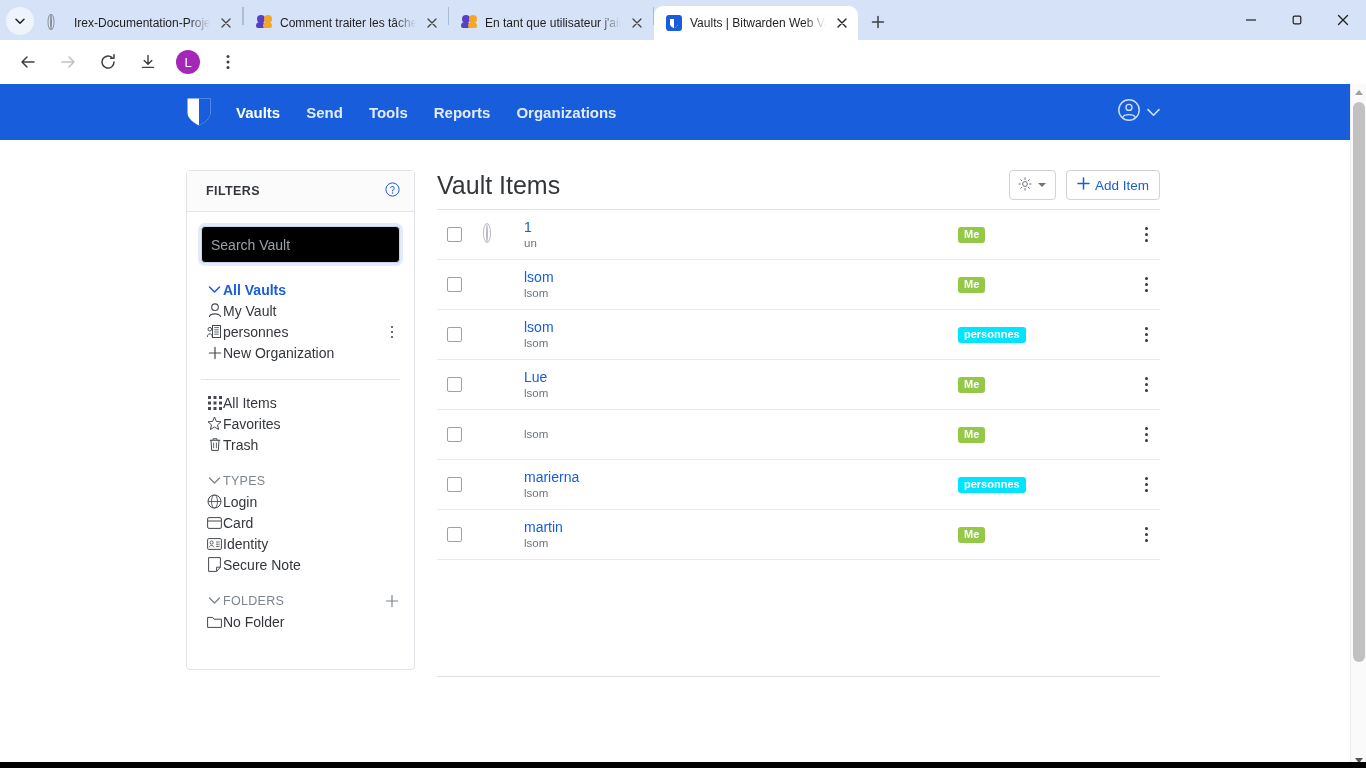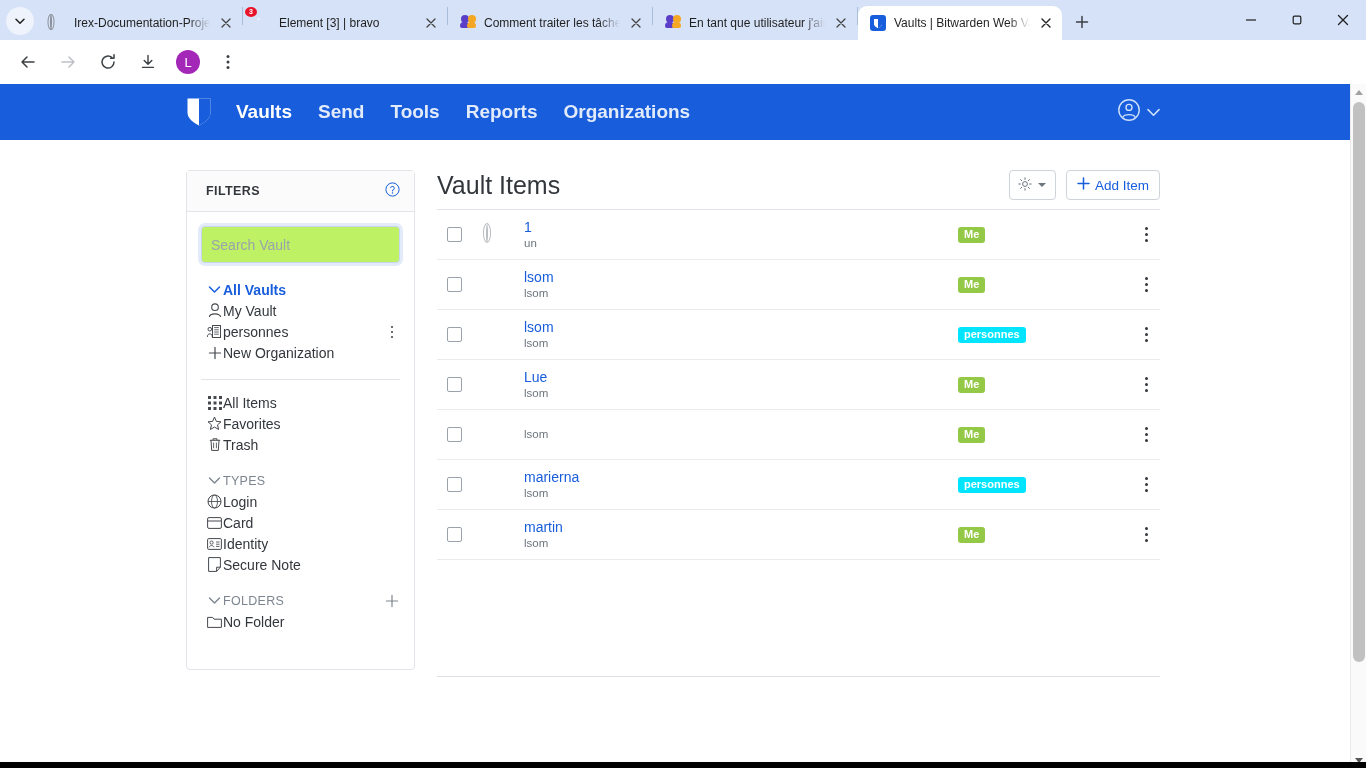--- a/index.html
+++ b/index.html
@@ -138,21 +138,21 @@
   .page {
     position: absolute; left: 0; top: 84px; width: 1350px; height: 684px;
     background: #ffffff; overflow: hidden;
   }
   .navbar {
     height: 56px; background: #175ddc;
     display: flex; align-items: center; padding: 0 0 0 186px;
   }
   .bw-logo { width: 26px; height: 30px; flex: none; margin-right: 24px; }
   .navlink {
-    color: #ffffff; opacity: .88; font-size: 19px; font-weight: bold;
+    color: #ffffff; opacity: .88; font-size: 15px; font-weight: bold;
     margin-right: 26px; white-space: nowrap;
   }
   .navlink.active { opacity: 1; }
   .nav-right { margin-left: auto; display: flex; align-items: center; padding-right: 190px; gap: 6px; }
 
   .content {
     display: flex; align-items: flex-start;
     padding: 30px 0 0 186px;
   }
 
@@ -168,21 +168,21 @@
   }
   .filters-head .t {
     font-size: 12.5px; font-weight: bold; letter-spacing: .4px; color: #33373c;
   }
   .filters-body { padding: 14px 14px 22px 14px; }
   .search-wrap { padding: 0 0 16px 0; }
   .search-input {
     width: 199px; height: 37px; border: 1px solid #c7d6ee; border-radius: 4px;
     box-shadow: 0 0 0 3px rgba(23,93,220,.12);
     font-size: 14px; color: #6c757d; padding: 0 9px;
-    font-family: "Liberation Sans", sans-serif; outline: none; background: #bef264;
+    font-family: "Liberation Sans", sans-serif; outline: none; background: #000000;
   }
   .search-input::placeholder { color: #9aa2ab; }
 
   .fgroup { padding-bottom: 2px; }
   .frow {
     display: flex; align-items: center; height: 21px;
     font-size: 14px; color: #33373c; 
     padding-left: 5px;
   }
   .frow .ico { width: 17px; height: 17px; flex: none; display: flex; align-items: center; justify-content: center; }
@@ -304,31 +304,20 @@
       <span class="favicon"><span class="fav-globe"></span></span>
       <span class="tab-title">Irex-Documentation-Project</span>
       <span class="tab-close">
         <svg width="10" height="10" viewBox="0 0 10 10">
             <path d="M1 1 L9 9 M9 1 L1 9" stroke="#444" stroke-width="1.3" stroke-linecap="round"></path>
           </svg>
       </span>
     </div>
     <div class="tab-sep"></div>
 
-    <div class="tab inactive">
-      <span class="favicon">
-        <span class="fav-element"><span class="inner"></span><span class="badge">3</span></span>
-      </span>
-      <span class="tab-title">Element [3] | bravo</span>
-      <span class="tab-close">
-        <svg width="10" height="10" viewBox="0 0 10 10">
-            <path d="M1 1 L9 9 M9 1 L1 9" stroke="#444" stroke-width="1.3" stroke-linecap="round"></path>
-          </svg>
-      </span>
-    </div>
     <div class="tab-sep"></div>
 
     <div class="tab inactive">
       <span class="favicon">
         <span class="fav-people"><span class="p1">
               <span class="head"></span>
               <span class="body"></span>
             </span><span class="p2">
               <span class="head"></span>
               <span class="body"></span>

